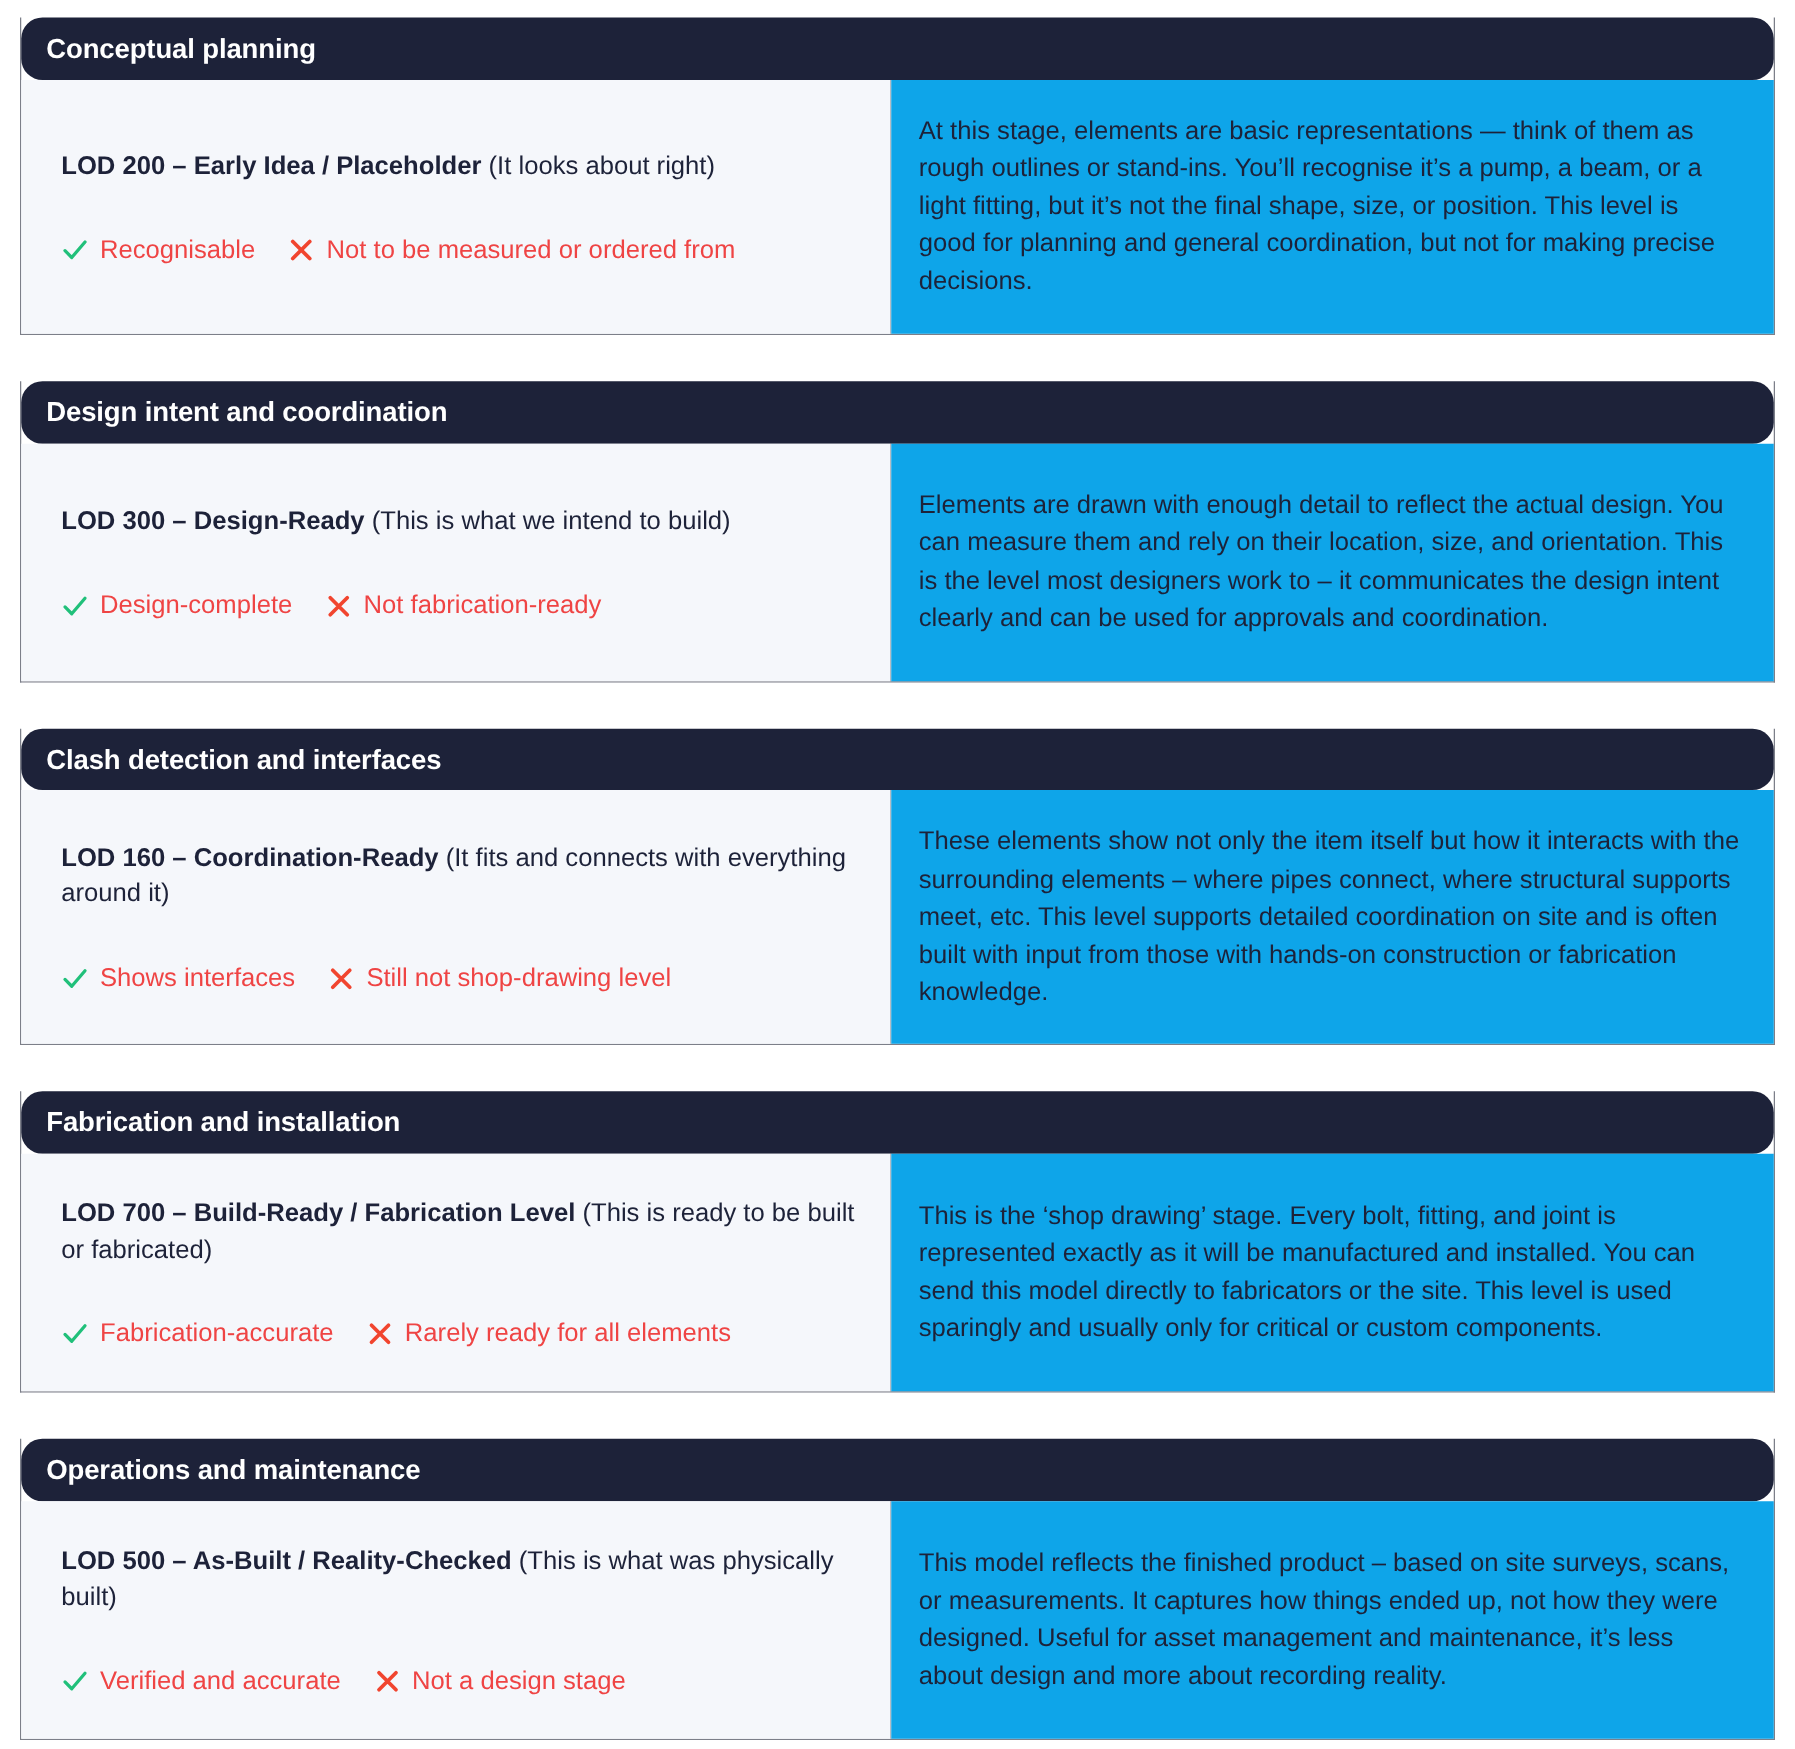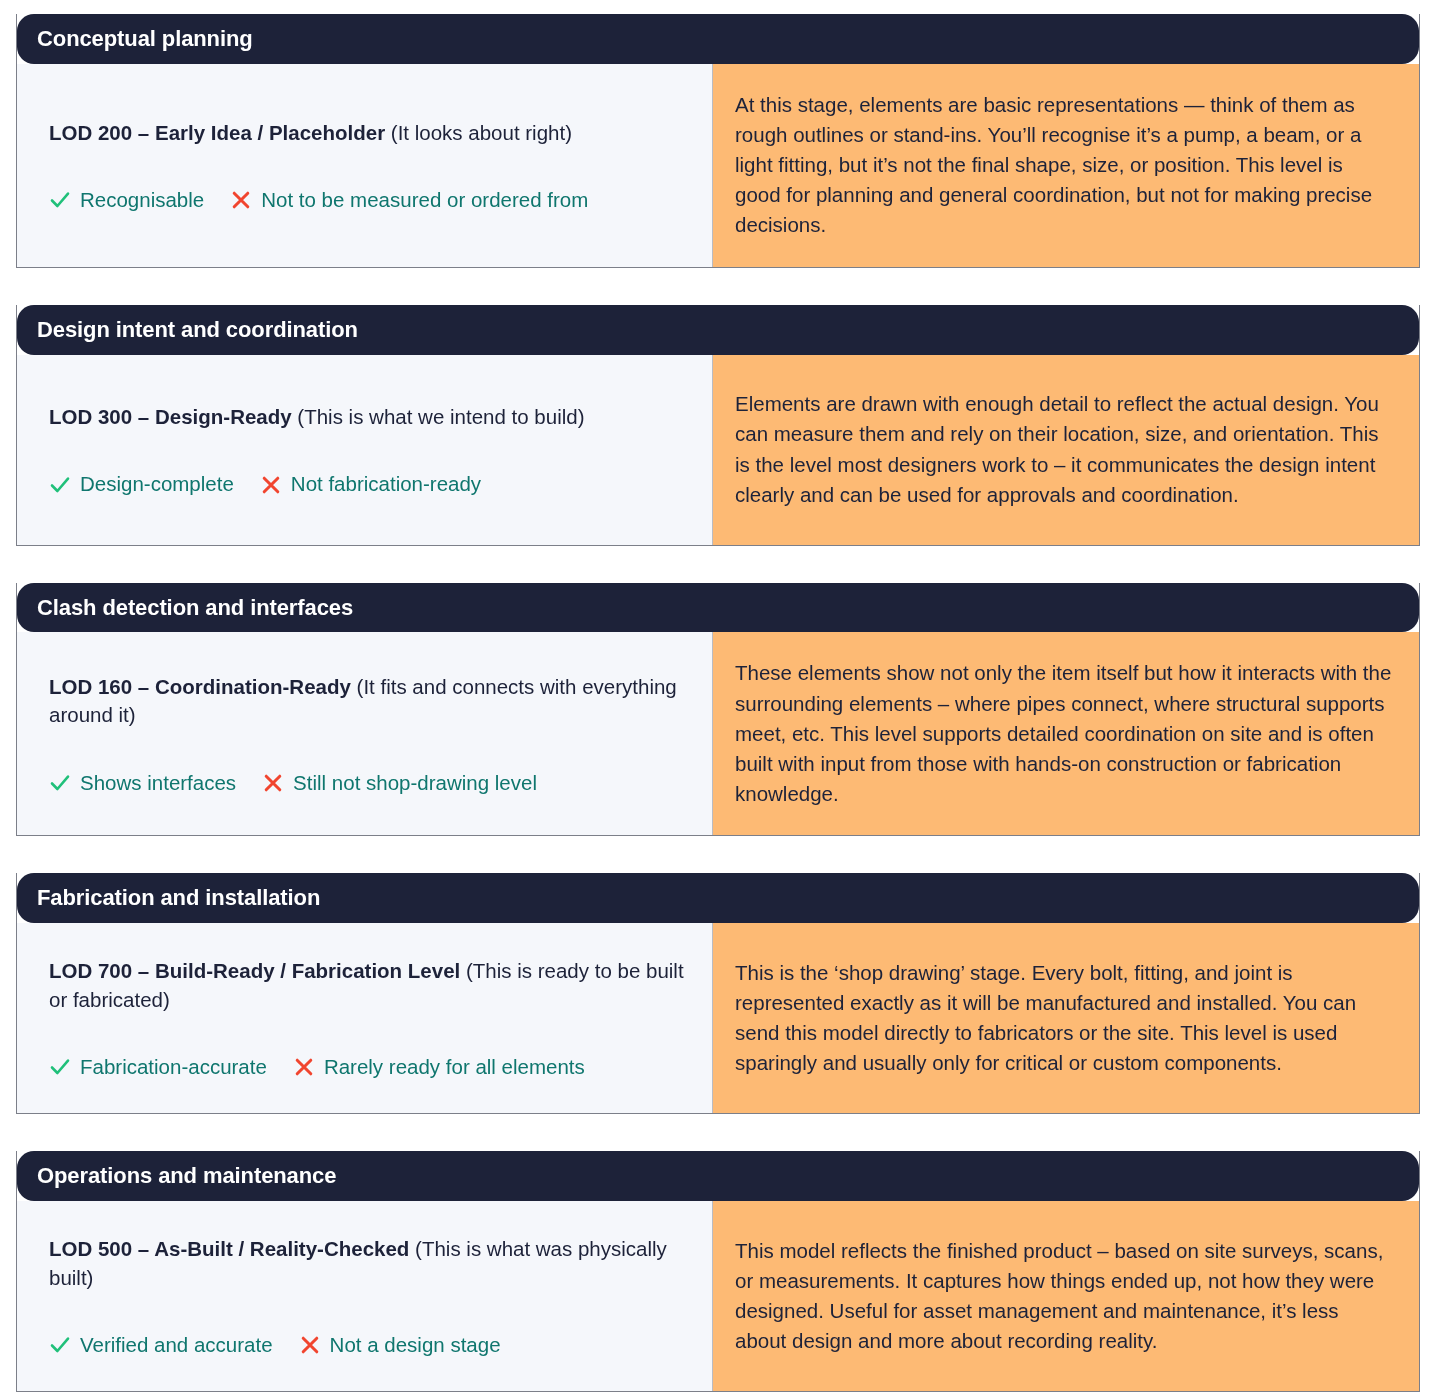--- a/index.html
+++ b/index.html
@@ -59,21 +59,21 @@
   }
 
   .col-divider {
     width: 1px;
     flex: 0 0 1px;
     background: #b9bcc4;
   }
 
   .col-right {
     flex: 1 1 auto;
-    background: #fdba74;
+    background: #0ea5e9;
     box-sizing: border-box;
     padding: 26px 26px 26px 22px;
     display: flex;
     flex-direction: column;
     justify-content: center;
   }
 
   .lod-title {
     font-size: 20.5px;
     line-height: 1.38;
@@ -88,21 +88,21 @@
     align-items: center;
     flex-wrap: nowrap;
     margin-top: 6px;
   }
 
   .pc-item {
     display: flex;
     align-items: center;
     font-size: 20.5px;
     line-height: 1.3;
-    color: #0f766e;
+    color: #ef4444;
     white-space: nowrap;
     margin-top: 24px;
   }
   .pc-item.pro { margin-right: 26px; }
 
   .pc-icon {
     display: inline-block;
     flex: 0 0 auto;
     margin-right: 9px;
     line-height: 1;

